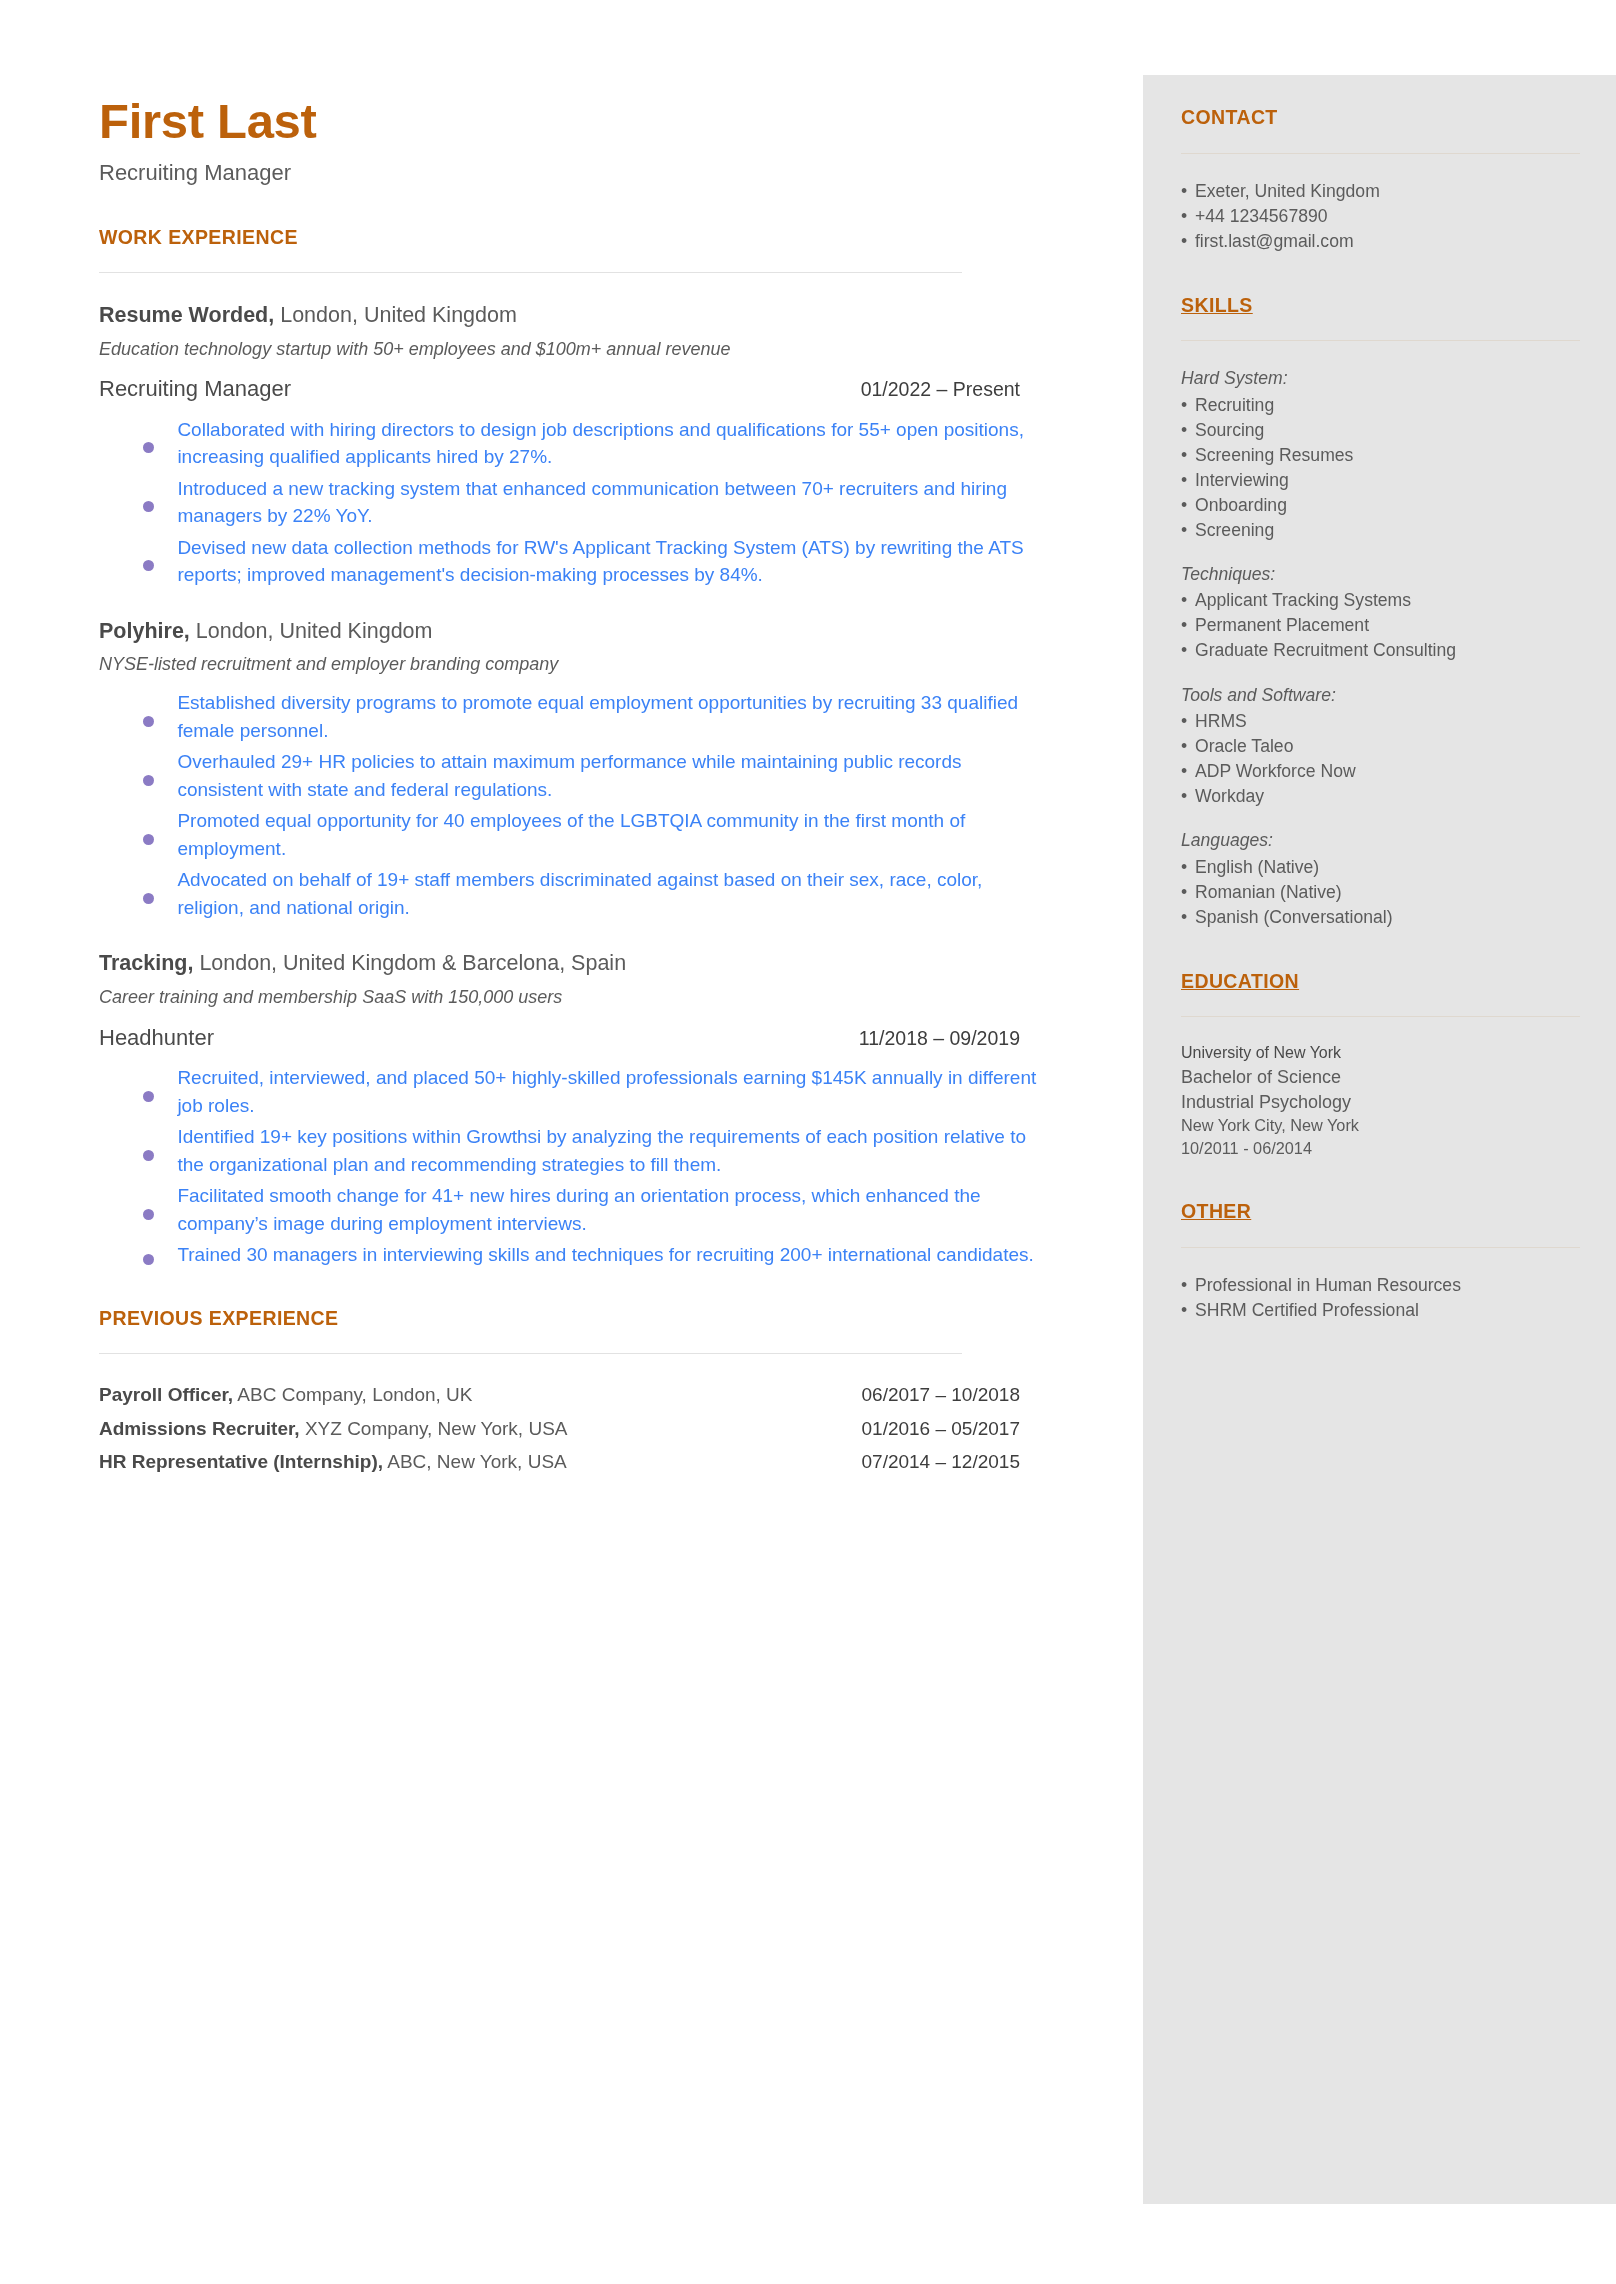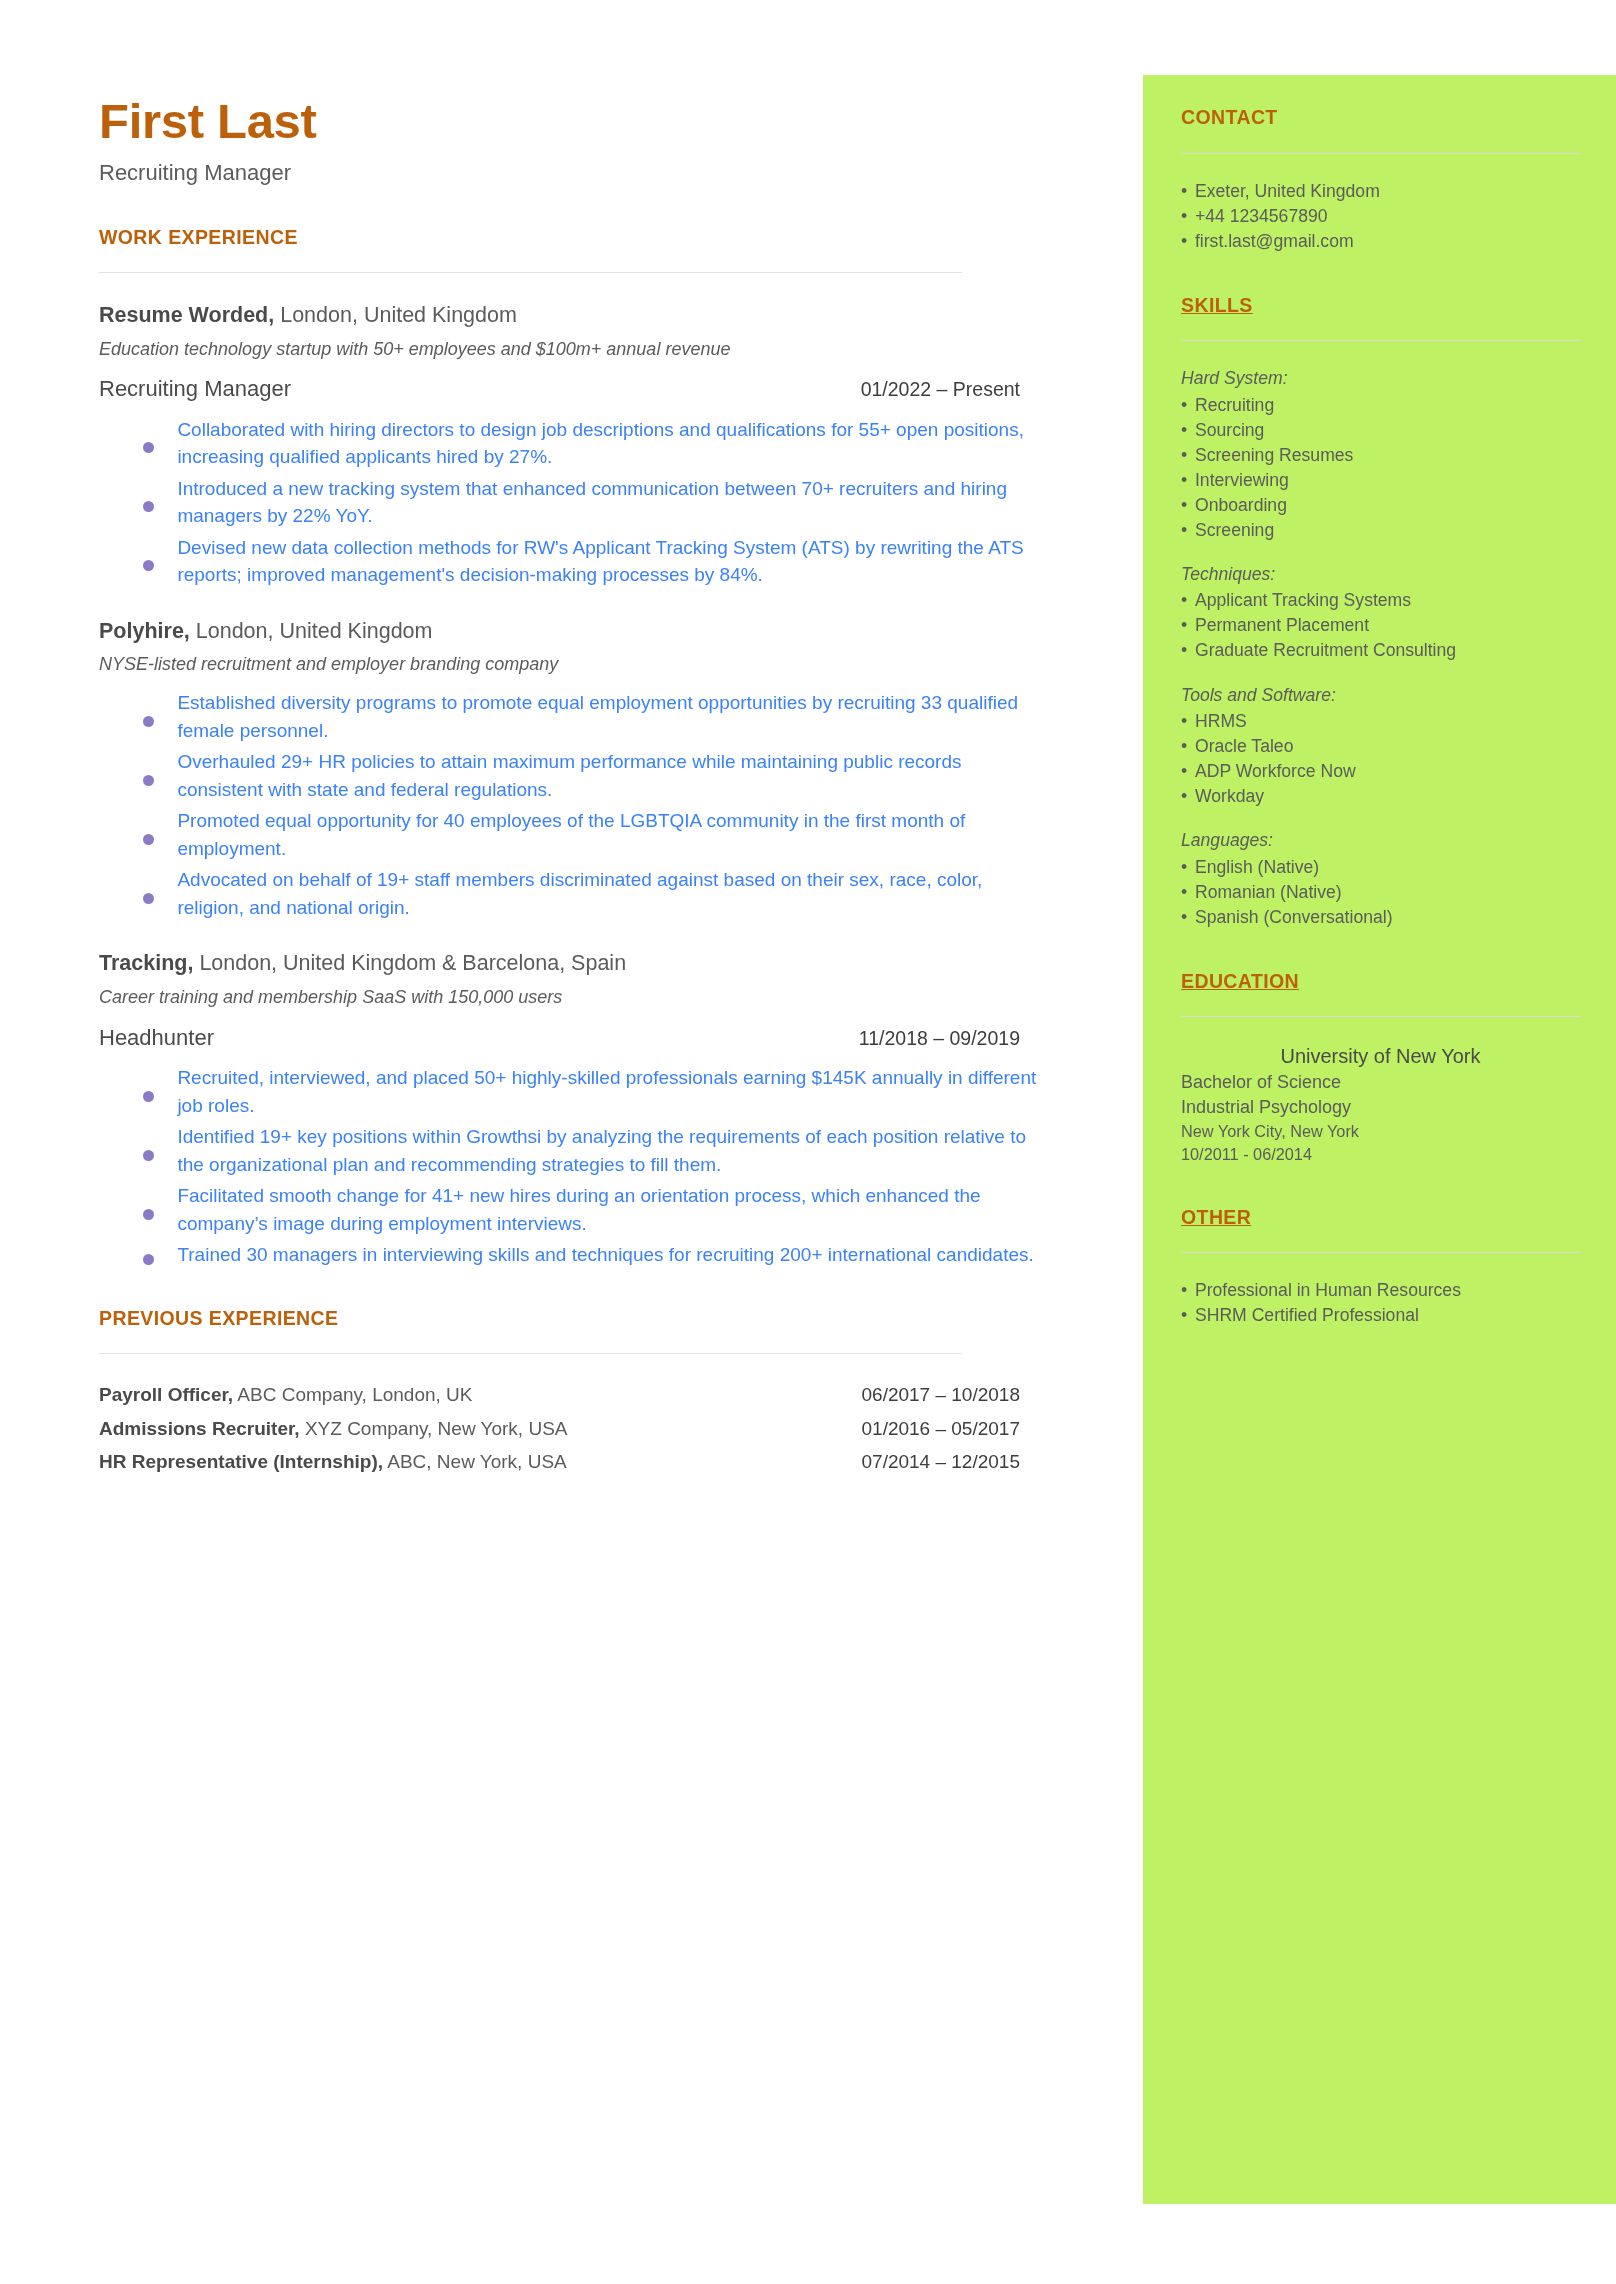--- a/index.html
+++ b/index.html
@@ -20,21 +20,21 @@
     height: 2284px;
     background: #ffffff;
   }
   
   .sidebar {
     position: absolute;
     left: 1143px;
     top: 75px;
     width: 473px;
     height: 2129px;
-    background: #bef264;
+    background: #e5e5e5;
     box-sizing: border-box;
     padding: 31px 36px 0 38px;
   }
   .side-heading {
     color: #BC610B;
     font-weight: bold;
     font-size: 19.5px;
     letter-spacing: 0.4px;
     margin: 0;
     line-height: 1.2;
@@ -64,23 +64,22 @@
   .side-cat {
     color: #5b5b5b;
     font-size: 17.6px;
     font-style: italic;
     line-height: 1.42;
     margin-bottom: 1.3px;
   }
   .side-gap { height: 19.5px; }
   .edu-school {
     color: #4a4a4a;
-    font-size: 20px;
+    font-size: 16px;
     line-height: 1.4;
-    text-align: center;
   }
   .edu-line {
     color: #5b5b5b;
     font-size: 18px;
     line-height: 1.38;
   }
   .edu-small {
     color: #5b5b5b;
     font-size: 16.3px;
     line-height: 1.4;

